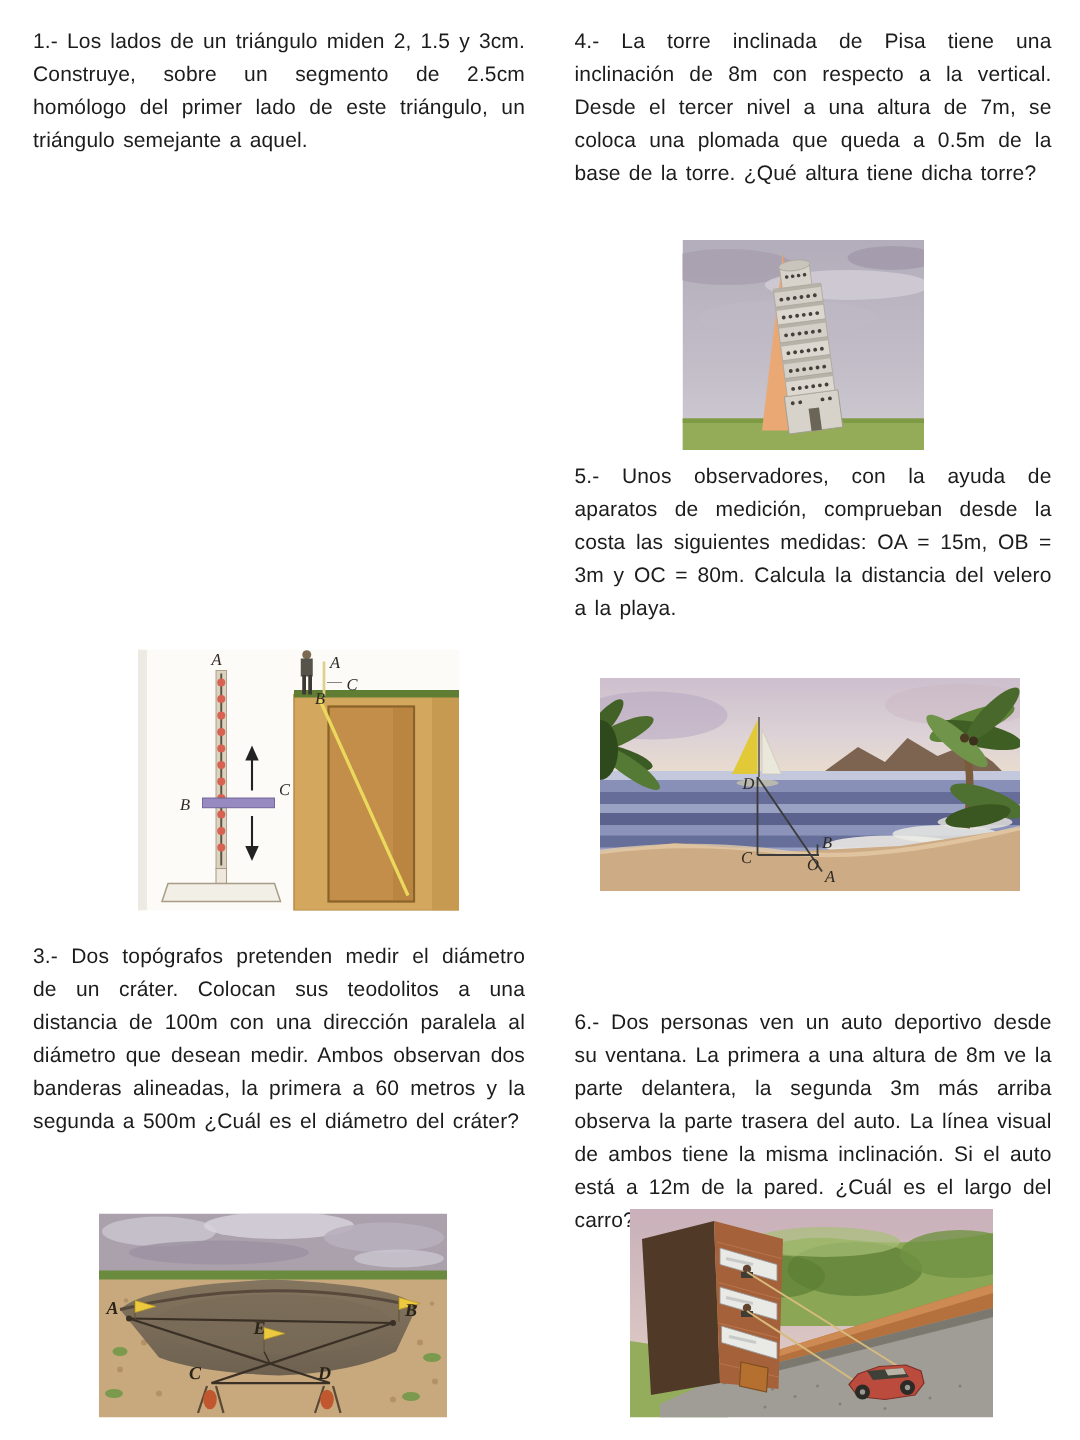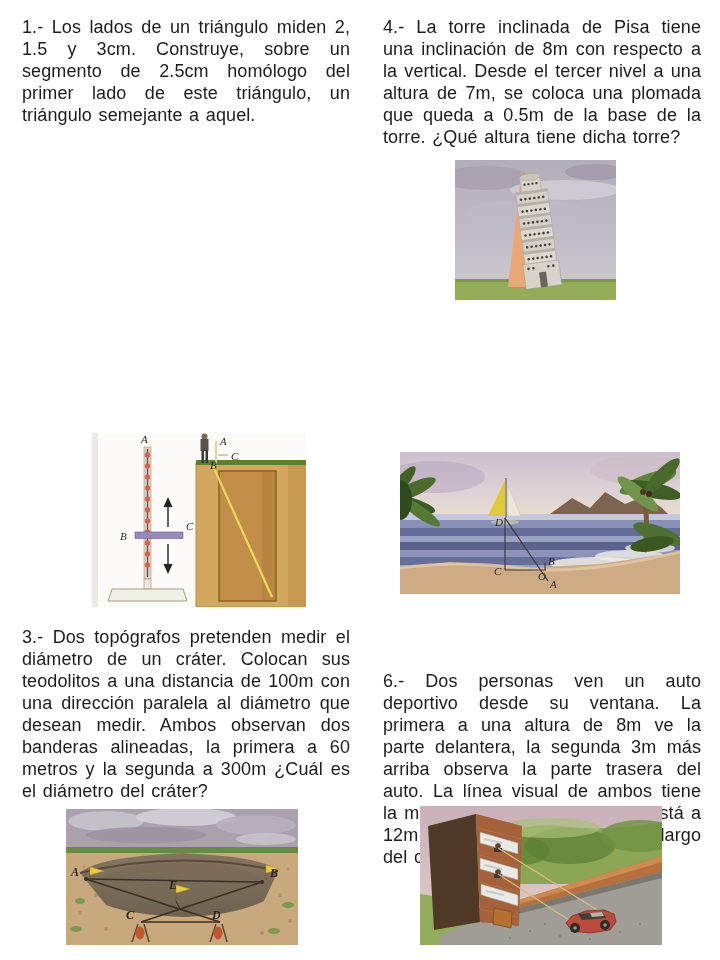--- a/index.html
+++ b/index.html
@@ -1,20 +1,20 @@
 <!DOCTYPE html>
 <html><head>
 <meta charset="utf-8">
 <style>
   html,body { margin:0; padding:0; background:#ffffff; }
   .page {
     position:relative; width:720px; height:960px; background:#ffffff;
     font-family:"Liberation Sans", sans-serif; overflow:hidden;
   }
-  .prob { position:absolute; color:#1c1c1c; font-size:18px; line-height:22px; }
+  .prob { position:absolute; color:#1c1c1c; font-size:14px; line-height:22px; }
   .prob p { margin:0; text-align:justify; letter-spacing:0.1px; word-spacing:1.5px; }
   #p1 { left:22px;  top:16px;  width:328px; }
   #p4 { left:383px; top:16px;  width:318px; }
   #p2 { left:22px;  top:306px; width:328px; }
   #p5 { left:383px; top:306px; width:318px; }
   #p3 { left:22px;  top:626px; width:328px; }
   #p6 { left:383px; top:626px; width:318px;margin-top:44px; }
   .fig { position:absolute; margin:0; }
   .fig svg { display:block; }
   #fig-pisa     { left:455px; top:160px; }
@@ -29,22 +29,25 @@
 <body>
 
 <div class="page">
 
   <section class="prob" id="p1">
     <p>1.- Los lados de un triángulo miden 2, 1.5 y 3cm. Construye, sobre un segmento de 2.5cm homólogo del primer lado de este triángulo, un triángulo semejante a aquel.</p>
   </section>
   <section class="prob" id="p4">
     <p>4.- La torre inclinada de Pisa tiene una inclinación de 8m con respecto a la vertical. Desde el tercer nivel a una altura de 7m, se coloca una plomada que queda a 0.5m de la base de la torre. ¿Qué altura tiene dicha torre?</p>
   </section>
+  <section class="prob" id="p5">
+    <p>5.- Unos observadores, con la ayuda de aparatos de medición, comprueban desde la costa las siguientes medidas: OA = 15m, OB = 3m y OC = 80m. Calcula la distancia del velero a la playa.</p>
+  </section>
   <section class="prob" id="p3">
-    <p>3.- Dos topógrafos pretenden medir el diámetro de un cráter. Colocan sus teodolitos a una distancia de 100m con una dirección paralela al diámetro que desean medir. Ambos observan dos banderas alineadas, la primera a 60 metros y la segunda a 300m ¿Cuál es el diámetro del cráter?</p>
+    <p>3.- Dos topógrafos pretenden medir el diámetro de un cráter. Colocan sus teodolitos a una distancia de 100m con una dirección paralela al diámetro que desean medir. Ambos observan dos banderas alineadas, la primera a 60 metros y la segunda a 500m ¿Cuál es el diámetro del cráter?</p>
   </section>
   <section class="prob" id="p6">
     <p>6.- Dos personas ven un auto deportivo desde su ventana. La primera a una altura de 8m ve la parte delantera, la segunda 3m más arriba observa la parte trasera del auto. La línea visual de ambos tiene la misma inclinación. Si el auto está a 12m de la pared. ¿Cuál es el largo del carro?</p>
   </section>
 
   <figure class="fig" id="fig-pisa">
     <svg width="161" height="140" viewBox="0 0 161 140">
       <defs>
         <linearGradient id="pisaSky" x1="0" y1="0" x2="0" y2="1">
           <stop offset="0" stop-color="#b3adbb"></stop>

